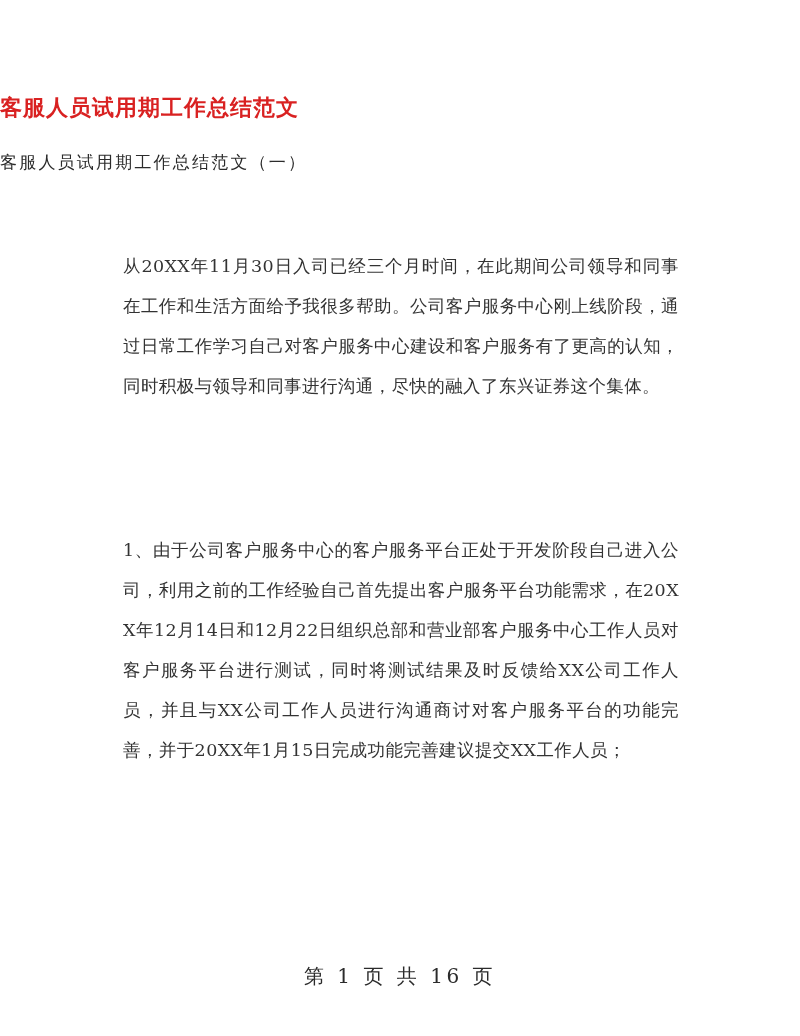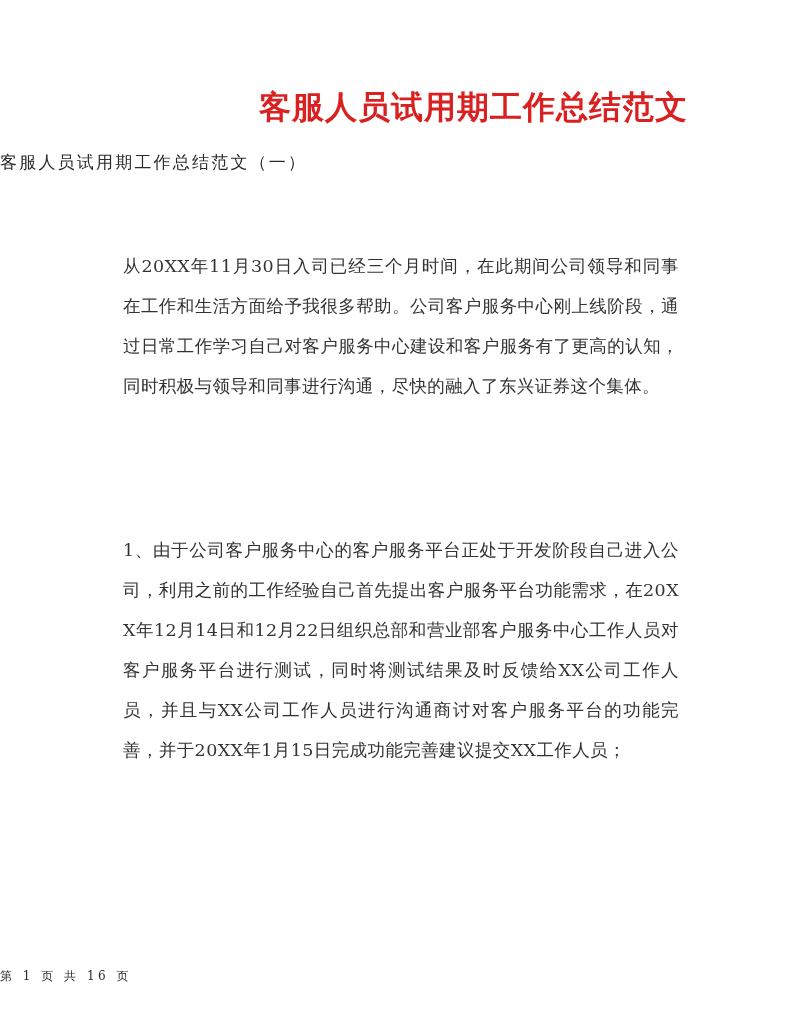--- a/index.html
+++ b/index.html
@@ -24,23 +24,23 @@
     background: #ffffff;
     overflow: hidden;
   }
 
   
   .doc-title {
     position: absolute;
     top: 90px;
     left: 0;
     width: 688px;
-    text-align: right;
+    text-align: left;
     color: #d92121;
-    font-size: 32px;
+    font-size: 22px;
     font-weight: bold;
     letter-spacing: 1px;
     line-height: 34px;
     font-family: "DejaVu Serif", "Liberation Serif", serif;
   }
 
   .doc-subtitle {
     position: absolute;
     top: 148px;
     left: 0;
@@ -81,22 +81,23 @@
 
   .spacer-lg { height: 58px; }
   .spacer-md { height: 50px; }
 
   
   .page-footer {
     position: absolute;
     left: 0;
     bottom: 48px;
     width: 800px;
+    text-align: center;
     color: #2b2b2b;
-    font-size: 12px;
+    font-size: 20px;
     letter-spacing: 3.5px;
     line-height: 24px;
   }
 </style>
 </head>
 <body>
 
 <div class="page">
 
   <div class="doc-title">客服人员试用期工作总结范文</div>

